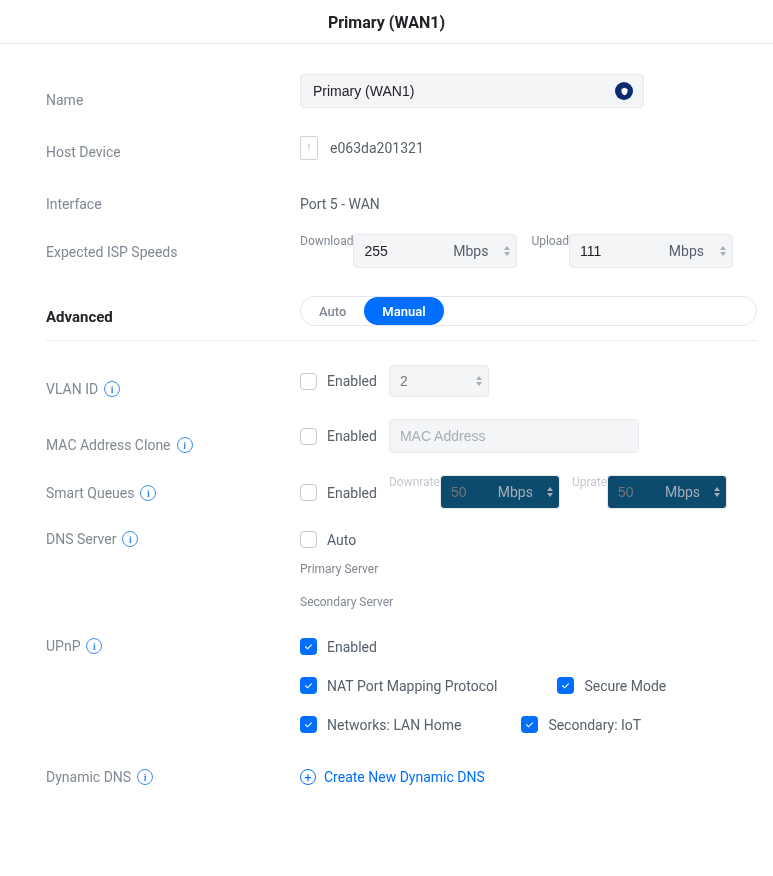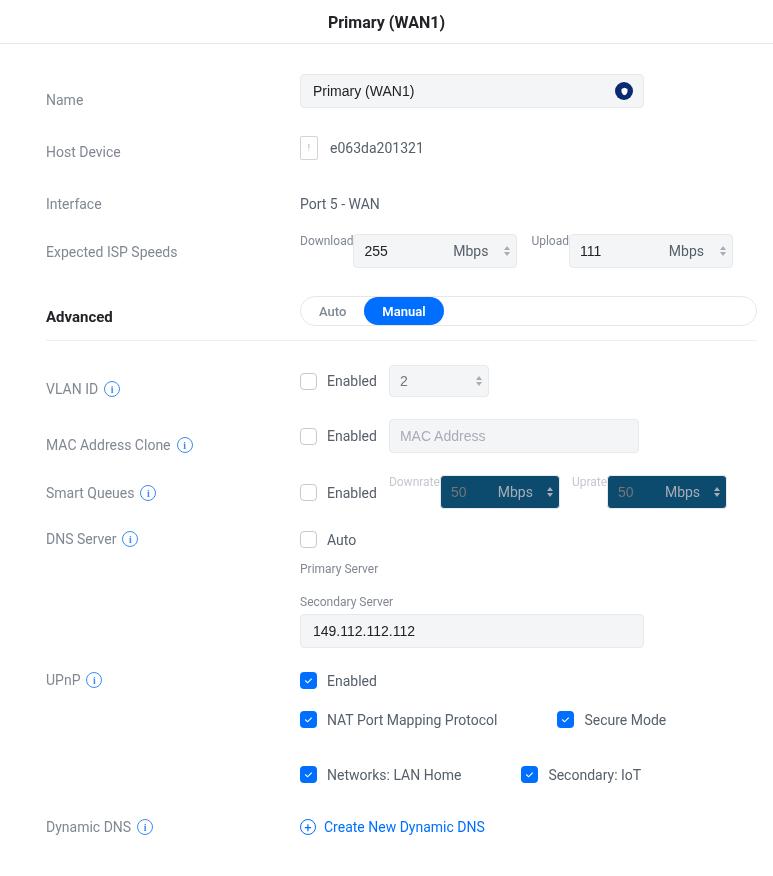--- a/index.html
+++ b/index.html
@@ -507,23 +507,20 @@
     <div class="value-col" style="gap:14px;">
       <div class="check-row">
         <span class="checkbox unchecked"></span>
         <span class="check-label">Auto</span>
       </div>
       <div>
         <span class="field-small-label">Primary Server</span>
       </div>
       <div>
         <span class="field-small-label">Secondary Server</span>
-        <div class="input-field">
-          <input type="text" value="149.112.112.112" style="">
-        </div>
       </div>
     </div>
   </div>
 
   <div class="row align-top" style="margin-top:24px;">
     <div class="label-col">
       <span>UPnP</span>
       <span class="info-icon">i</span>
     </div>
     <div class="value-col" style="gap:22px;">
@@ -546,21 +543,21 @@
         </div>
         <div class="check-row">
           <span class="checkbox checked">
               <svg viewBox="0 0 24 24">
                 <polyline points="5 12 10 17 19 8"></polyline>
               </svg>
             </span>
           <span class="check-label">Secure Mode</span>
         </div>
       </div>
-      <div class="upnp-opts" style="margin-top:16px;">
+      <div class="upnp-opts" style="">
         <div class="check-row">
           <span class="checkbox checked">
               <svg viewBox="0 0 24 24">
                 <polyline points="5 12 10 17 19 8"></polyline>
               </svg>
             </span>
           <span class="check-label">Networks: LAN Home</span>
         </div>
         <div class="check-row">
           <span class="checkbox checked">

